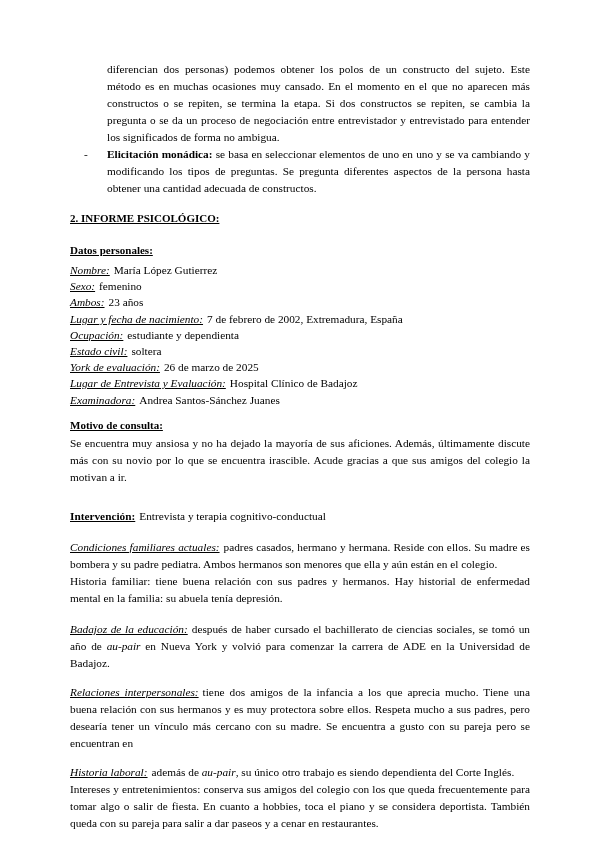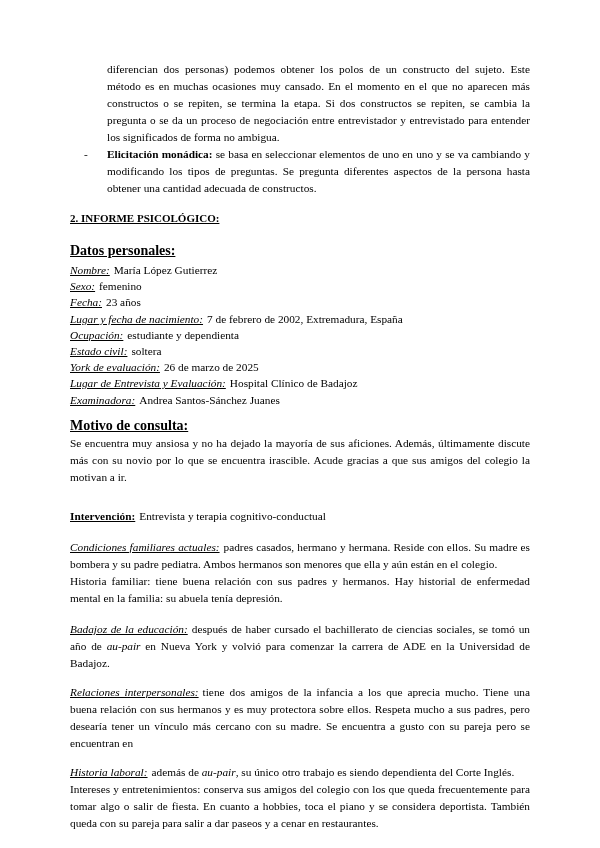--- a/index.html
+++ b/index.html
@@ -32,21 +32,21 @@
 
   .h1 {
     margin: 12px 0 0 0;
     font-size: 11px;
     font-weight: bold;
     text-decoration: underline;
     line-height: 18px;
   }
   .h2 {
     margin: 0;
-    font-size: 14px;
+    font-size: 11px;
     font-weight: bold;
     text-decoration: underline;
     line-height: 17px;
   }
   .h2-datos   { margin-top: 15px; }
   .h2-motivo  { margin-top: 9px; }
 
   .fields { margin-top: 3px; }
   .field  { line-height: 16.2px; }
   .flabel {
@@ -85,21 +85,21 @@
     </div>
   </div>
 
   <p class="h1">2. INFORME PSICOLÓGICO:</p>
 
   <p class="h2 h2-datos">Datos personales:</p>
 
   <div class="fields">
     <div class="field"><span class="flabel">Nombre:</span><span>María López Gutierrez</span></div>
     <div class="field"><span class="flabel">Sexo:</span><span>femenino</span></div>
-    <div class="field"><span class="flabel">Fecha:</span><span>23 años</span></div>
+    <div class="field"><span class="flabel">Ambos:</span><span>23 años</span></div>
     <div class="field"><span class="flabel">Lugar y fecha de nacimiento:</span><span>7 de febrero de 2002, Extremadura, España</span></div>
     <div class="field"><span class="flabel">Ocupación:</span><span>estudiante y dependienta</span></div>
     <div class="field"><span class="flabel">Estado civil:</span><span>soltera</span></div>
     <div class="field"><span class="flabel">York de evaluación:</span><span>26 de marzo de 2025</span></div>
     <div class="field"><span class="flabel">Lugar de Entrevista y Evaluación:</span><span>Hospital Clínico de Badajoz</span></div>
     <div class="field"><span class="flabel">Examinadora:</span><span>Andrea Santos-Sánchez Juanes</span></div>
   </div>
 
   <p class="h2 h2-motivo">Motivo de consulta:</p>
   <p class="justify consulta-text">Se encuentra muy ansiosa y no ha dejado la mayoría de sus aficiones. Además, últimamente discute más con su novio por lo que se encuentra irascible. Acude gracias a que sus amigos del colegio la motivan a ir.</p>

